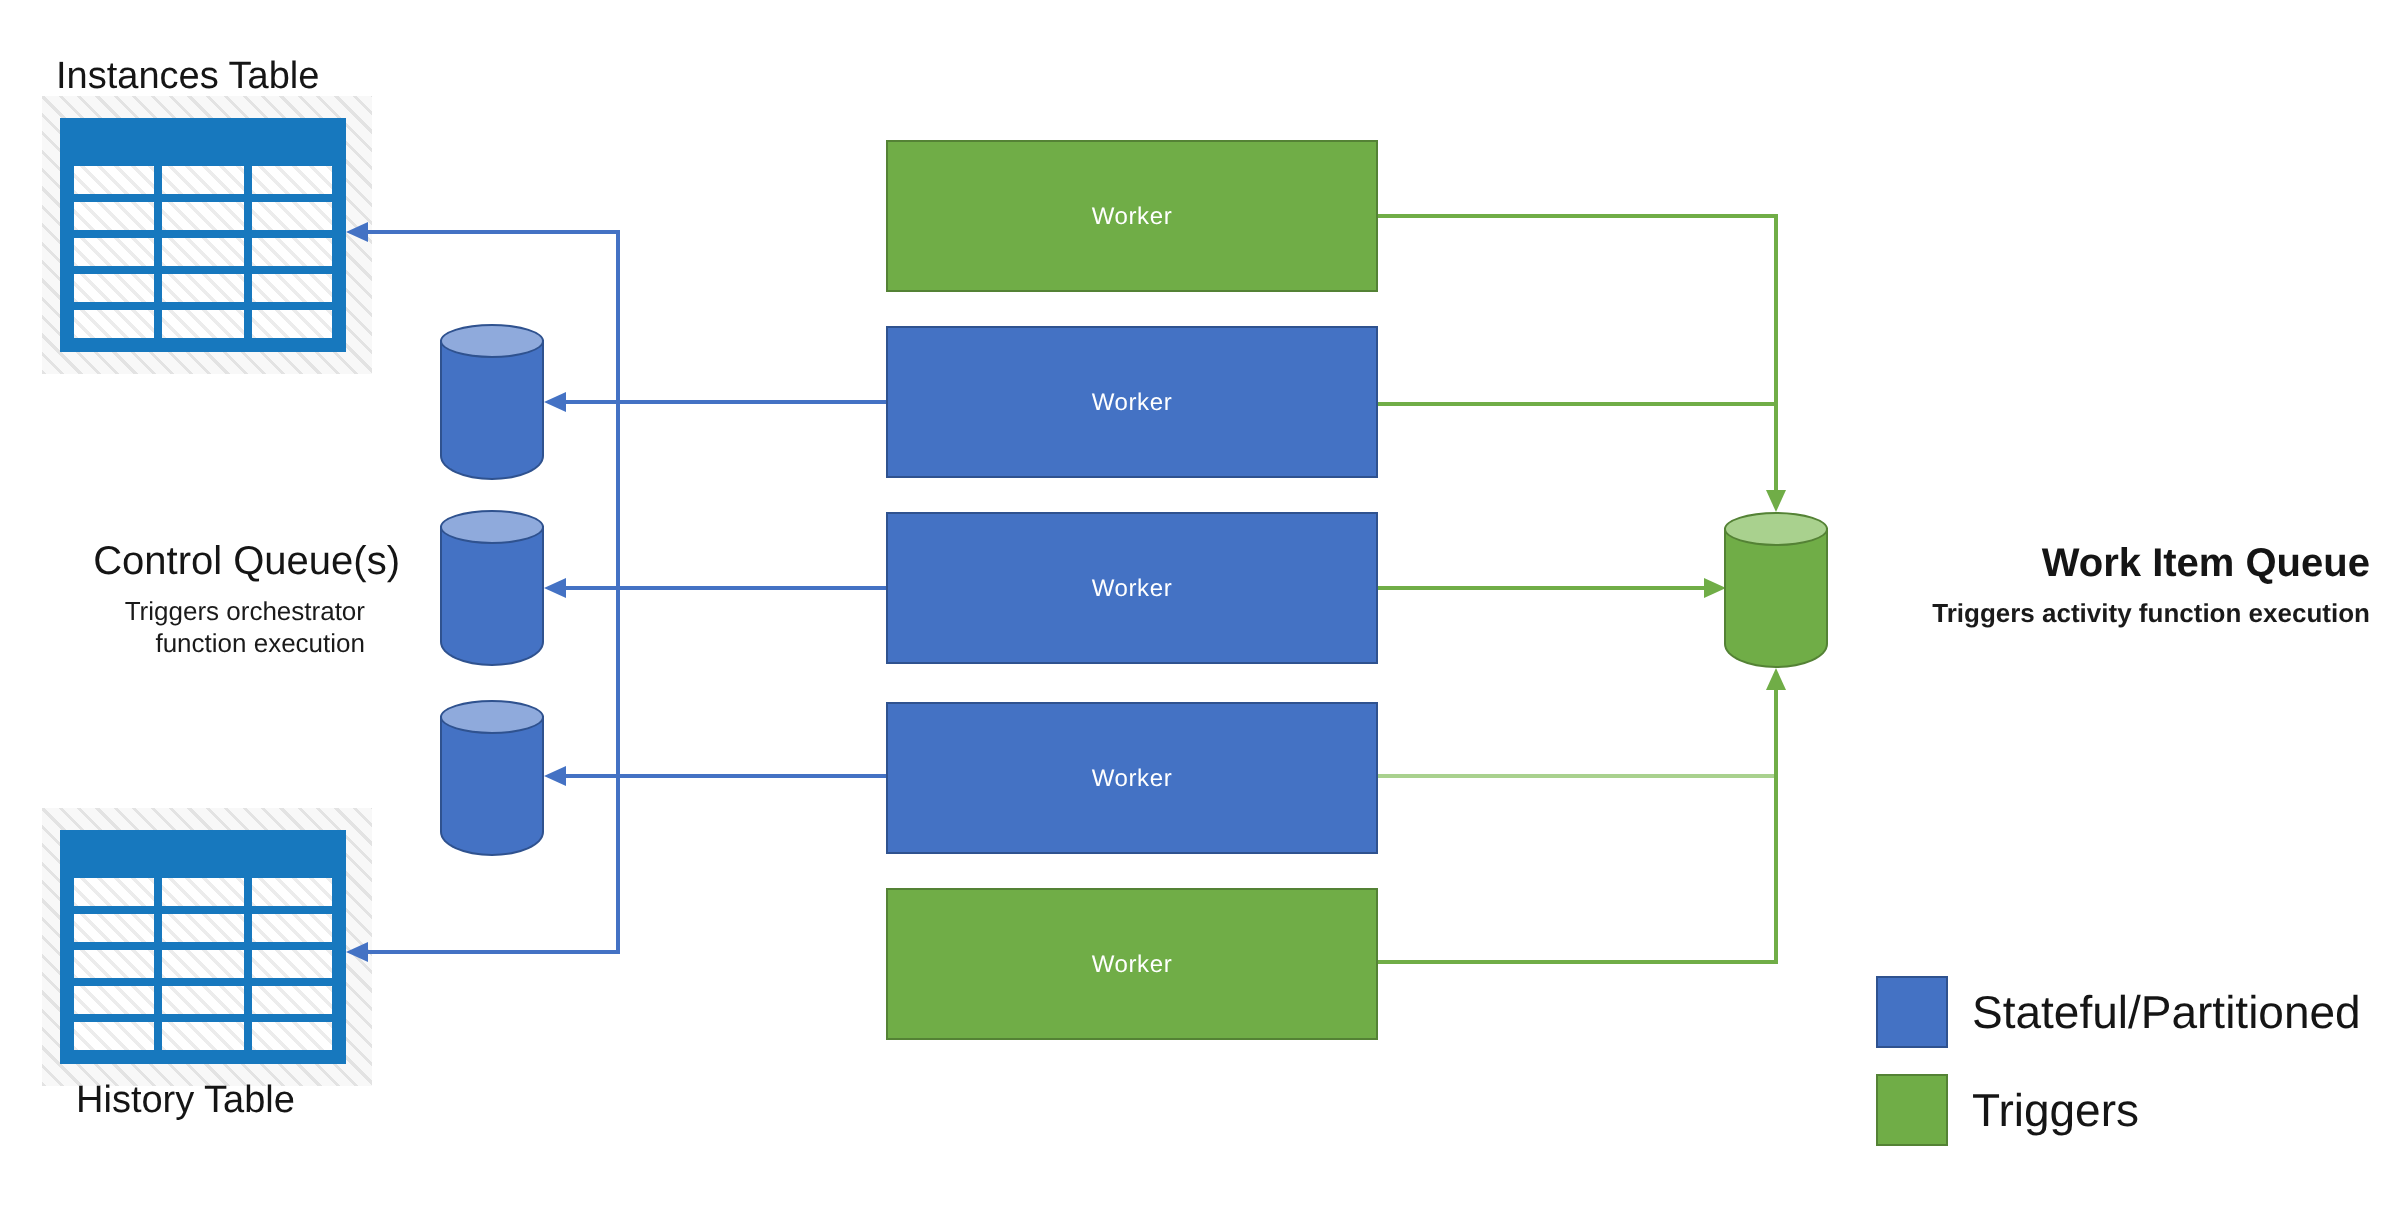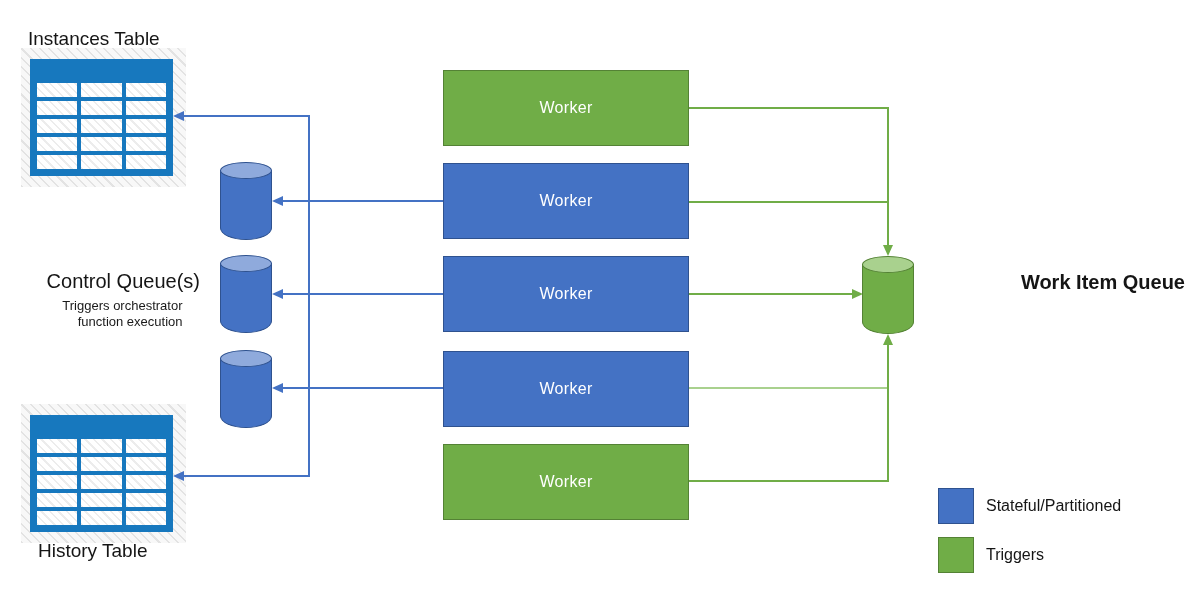--- a/index.html
+++ b/index.html
@@ -47,21 +47,21 @@
   .cyl.blue .cyl-body { background:#4472C4; border:1.5px solid #2F528F; border-top:none; }
   .cyl.blue .cyl-top  { background:#8FAADC; border:1.5px solid #2F528F; }
   .cyl.green .cyl-body { background:#70AD47; border:1.5px solid #548235; border-top:none; }
   .cyl.green .cyl-top  { background:#A9D18E; border:1.5px solid #548235; }
 
   
   .worker {
     position:absolute; left:443px; width:246px; height:76px;
     box-sizing:border-box;
     display:flex; align-items:center; justify-content:center;
-    color:#ffffff; font-size:16px; letter-spacing:0.3px;
+    color:#ffffff; font-size:12px; letter-spacing:0.3px;
   }
   .worker.blue  { background:#4472C4; border:1.5px solid #2F528F; }
   .worker.green { background:#70AD47; border:1.5px solid #548235; }
 
   
   .line { position:absolute; }
   .line.blue  { background:#4472C4; }
   .line.green { background:#70AD47; }
   .line.ltgreen { background:#A9D18E; }
   .h2 { height:2px; }
@@ -72,21 +72,21 @@
   .ah.left.blue2   { border-top:5px solid transparent; border-bottom:5px solid transparent; border-right:11px solid #4472C4; background:none; }
   .ah.right.green2 { border-top:5px solid transparent; border-bottom:5px solid transparent; border-left:11px solid #70AD47; background:none; }
   .ah.down.green2  { border-left:5px solid transparent; border-right:5px solid transparent; border-top:11px solid #70AD47; background:none; }
   .ah.up.green2    { border-left:5px solid transparent; border-right:5px solid transparent; border-bottom:11px solid #70AD47; background:none; }
 
   
   .legend-item { position:absolute; display:flex; align-items:center; gap:12px; }
   .swatch { width:36px; height:36px; box-sizing:border-box; }
   .swatch.blue  { background:#4472C4; border:1.5px solid #2F528F; }
   .swatch.green { background:#70AD47; border:1.5px solid #548235; }
-  .legend-text { font-size:16px; color:#151515; }
+  .legend-text { font-size:23px; color:#151515; }
 </style>
 </head>
 <body>
 
 <div id="canvas">
 
   <div class="abs tbl-label" style="left:28px; top:28px;">Instances Table</div>
   <div class="abs hatch" style="left:21px; top:48px; width:165px; height:139px;"></div>
   <div class="abs dtable" style="left:30px; top:59px; width:143px; height:117px;">
     <div class="cell"></div>
@@ -185,20 +185,21 @@
   <div class="worker green" style="top:444px;">
     <span>Worker</span>
   </div>
 
   <div class="cyl green" style="left:862px; top:256px; width:52px; height:78px;">
     <div class="cyl-body"></div>
     <div class="cyl-top"></div>
   </div>
   <div class="abs center" style="left:945px; top:271px; width:240px;font-weight:bold;">
     <div class="qtitle">Work Item Queue</div>
+    <div class="qsub" style="margin-top:5px;">Triggers activity function execution</div>
   </div>
 
   <div class="legend-item" style="left:938px; top:488px;">
     <div class="swatch blue"></div>
     <div class="legend-text">Stateful/Partitioned</div>
   </div>
   <div class="legend-item" style="left:938px; top:537px;">
     <div class="swatch green"></div>
     <div class="legend-text">Triggers</div>
   </div>

